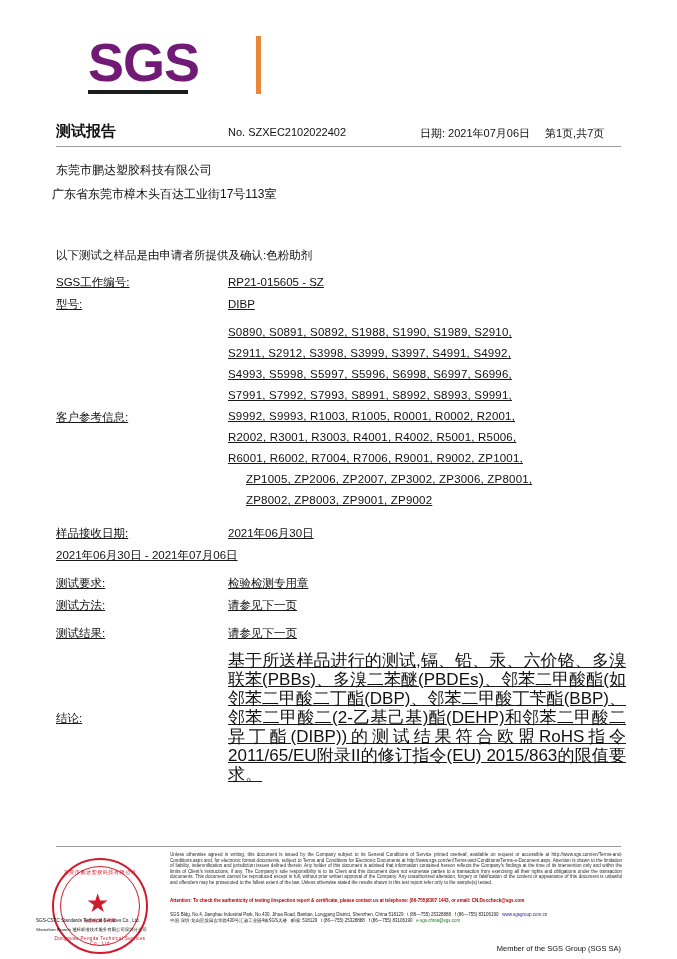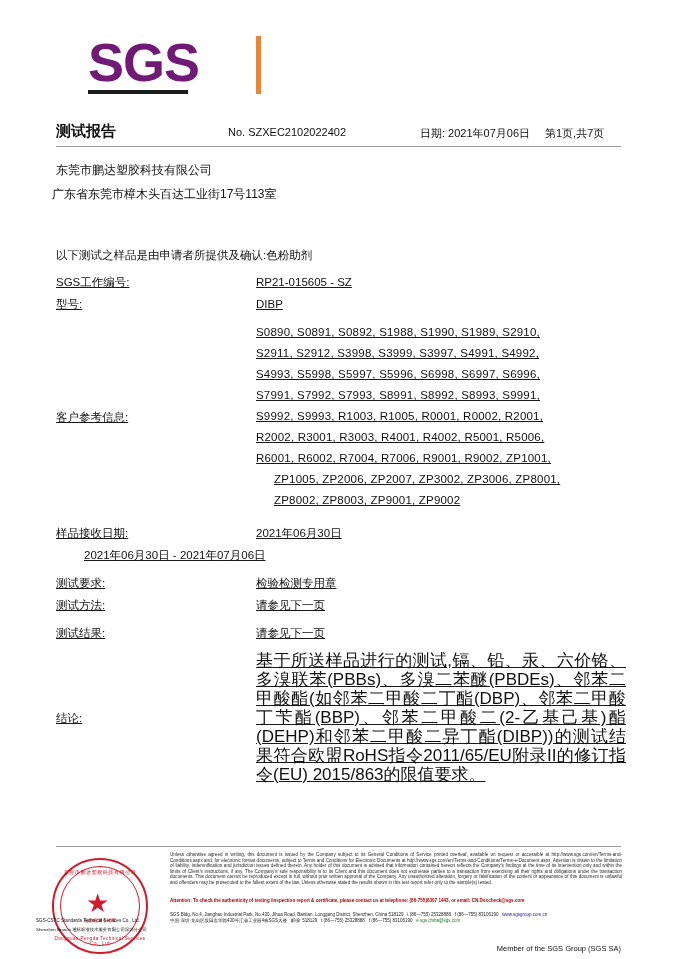--- a/index.html
+++ b/index.html
@@ -136,21 +136,20 @@
     flex: 0 0 172px;
     font-size: 11.5px;
     color: #111;
     line-height: 20px;
   }
   .fvalue {
     flex: 1;
     font-size: 11.5px;
     color: #111;
     line-height: 20px;
-    margin-left: 28px;
   }
   .gap-sm { height: 6px; }
   .gap-md { height: 10px; }
 
   .ref-list {
     font-size: 11.5px;
     color: #111;
     line-height: 21px;
     letter-spacing: 0.2px;
   }

